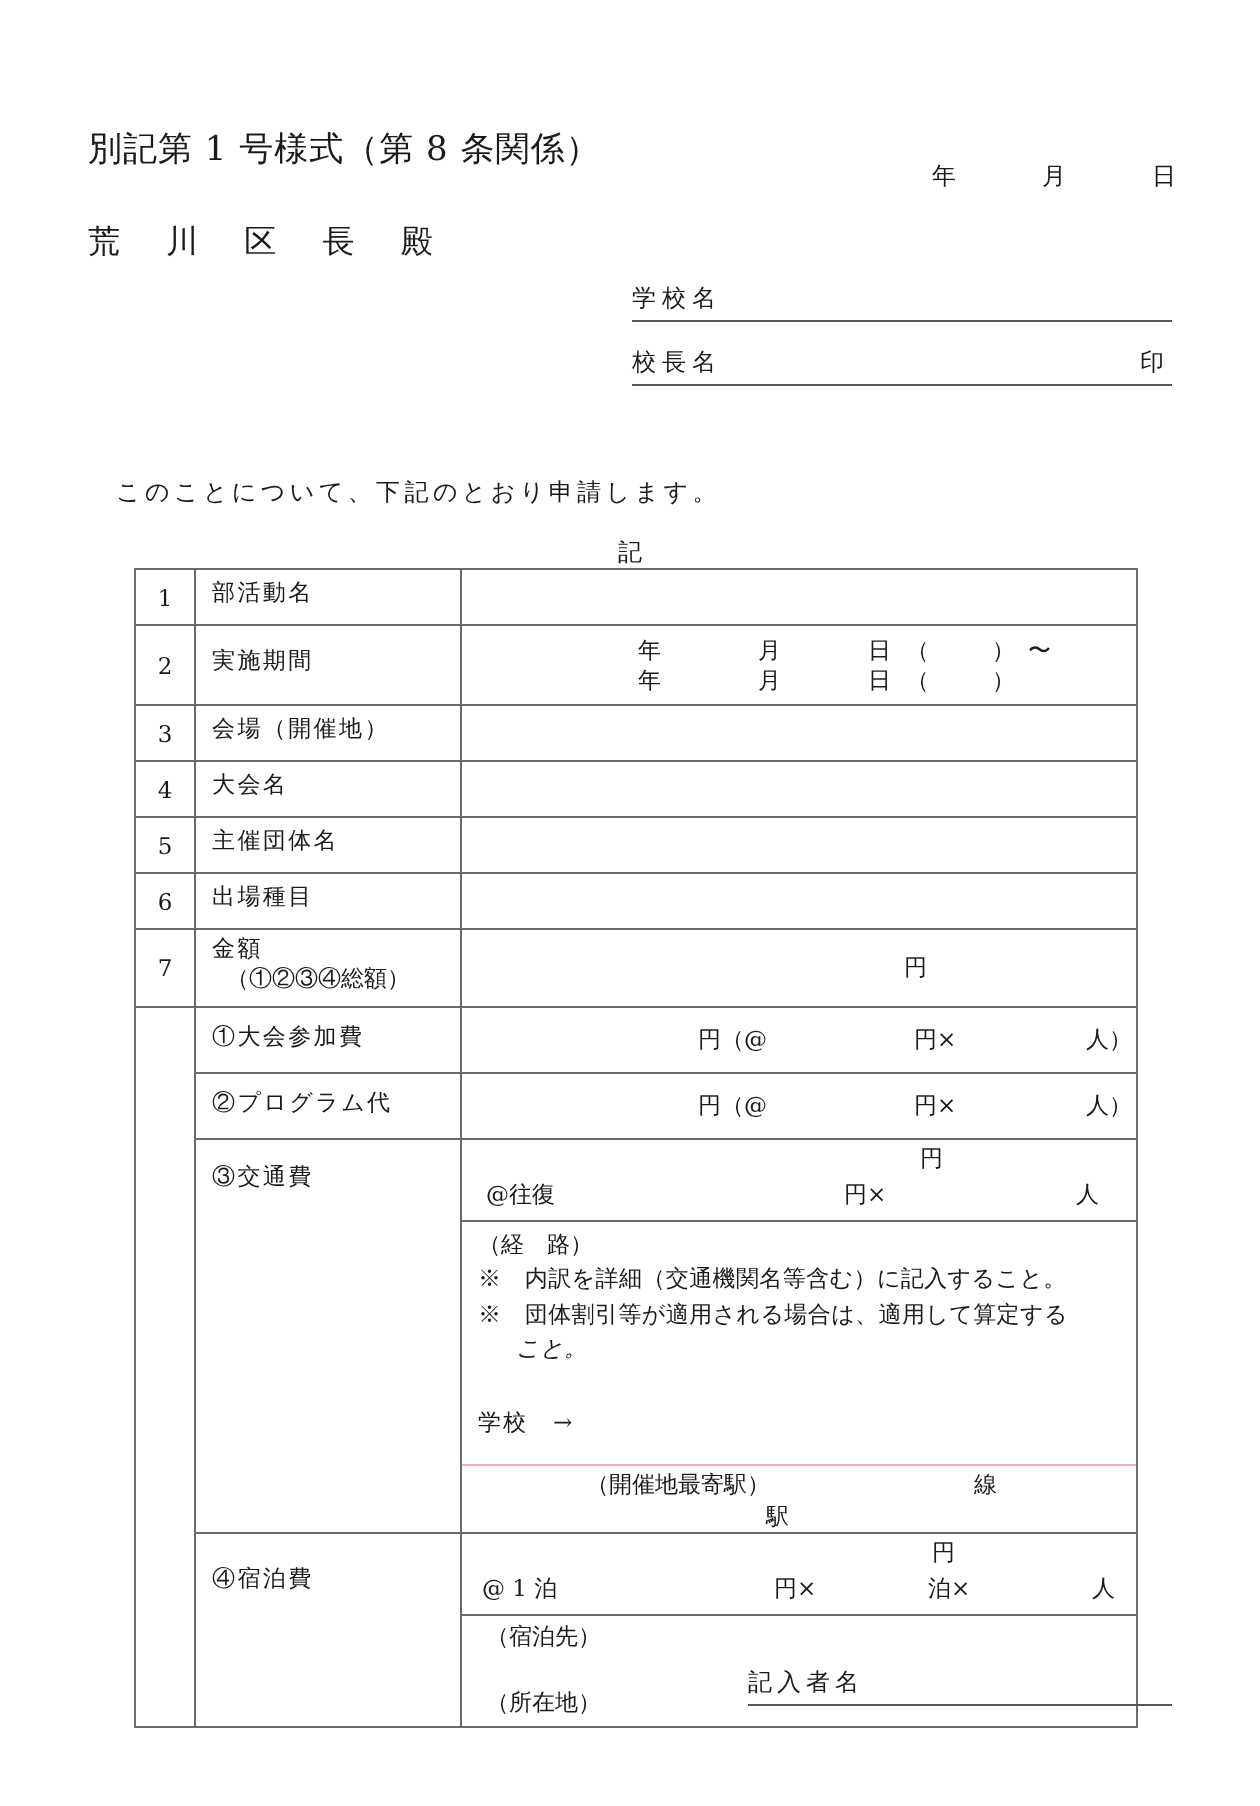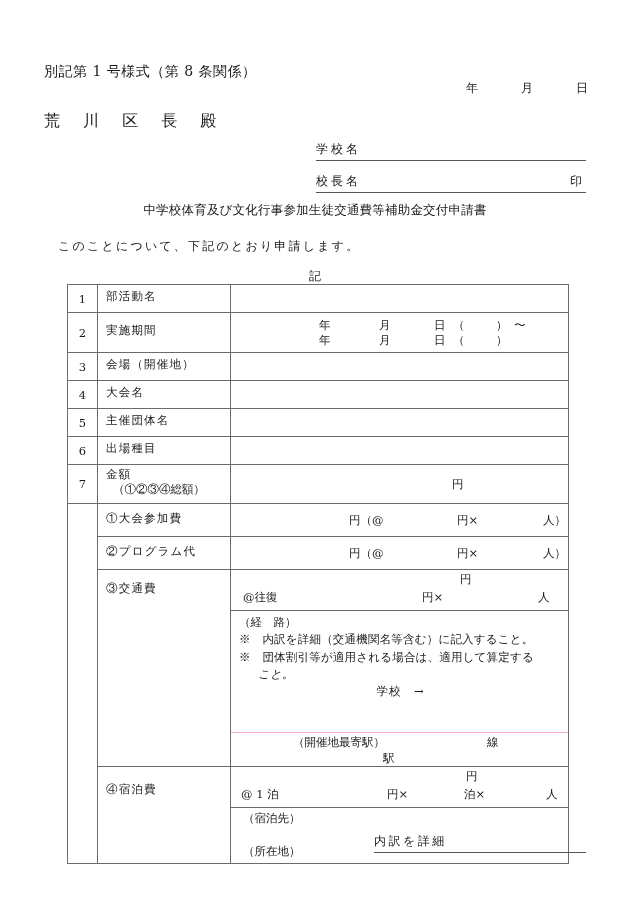--- a/index.html
+++ b/index.html
@@ -21,21 +21,21 @@
     inset: 0;
     width: 630px;
     height: 903px;
   }
 
   
   .form-id {
     position: absolute;
     left: 44px;
     top: 63px;
-    font-size: 14px;
+    font-size: 17px;
     letter-spacing: 0.5px;
     white-space: nowrap;
   }
   .date-line {
     position: absolute;
     left: 466px;
     top: 80px;
     width: 122px;
     display: flex;
     justify-content: space-between;
@@ -196,23 +196,22 @@
     white-space: nowrap;
   }
   .trans-mid .note-cont {
     display: block;
     padding-left: 19px;
     letter-spacing: 0.2px;
     font-style: italic;
   }
   .trans-mid .school-arrow {
     display: block;
-    margin-top: 0;
+    margin-top: 20px;
     letter-spacing: 1px;
-    text-align: center;
   }
 
   .trans-station {
     position: relative;
     height: 33px;
     border-top: 1px solid #f9a8d4;
     line-height: 1.35;
   }
   .trans-station .nearest { position: absolute; left: 62px;  top: 2px; }
   .trans-station .sen     { position: absolute; left: 256px; top: 2px; }
@@ -273,21 +272,20 @@
 
   <div class="sig-row" id="sig-principal">
     <span class="lbl">校長名</span>
     <span class="seal">印</span>
   </div>
 
   <div class="sig-row" id="sig-school">
     <span class="lbl">学校名</span>
   </div>
 
-  <div class="doc-title">中学校体育及び文化行事参加生徒交通費等補助金交付申請書</div>
 
   <div class="intro">このことについて、下記のとおり申請します。</div>
 
   <div class="ki-mark">記</div>
 
   <table class="form-table">
     <colgroup>
       <col class="c-no">
         <col class="c-label">
         <col class="c-val">
@@ -444,16 +442,16 @@
             <span class="dest">（宿泊先）</span>
             <span class="addr">（所在地）</span>
           </div>
         </td>
       </tr>
 
     </tbody>
   </table>
 
   <div class="writer">
-    <span class="lbl">内訳を詳細</span>
+    <span class="lbl">記入者名</span>
   </div>
 
 </div>
 
 </body></html>

